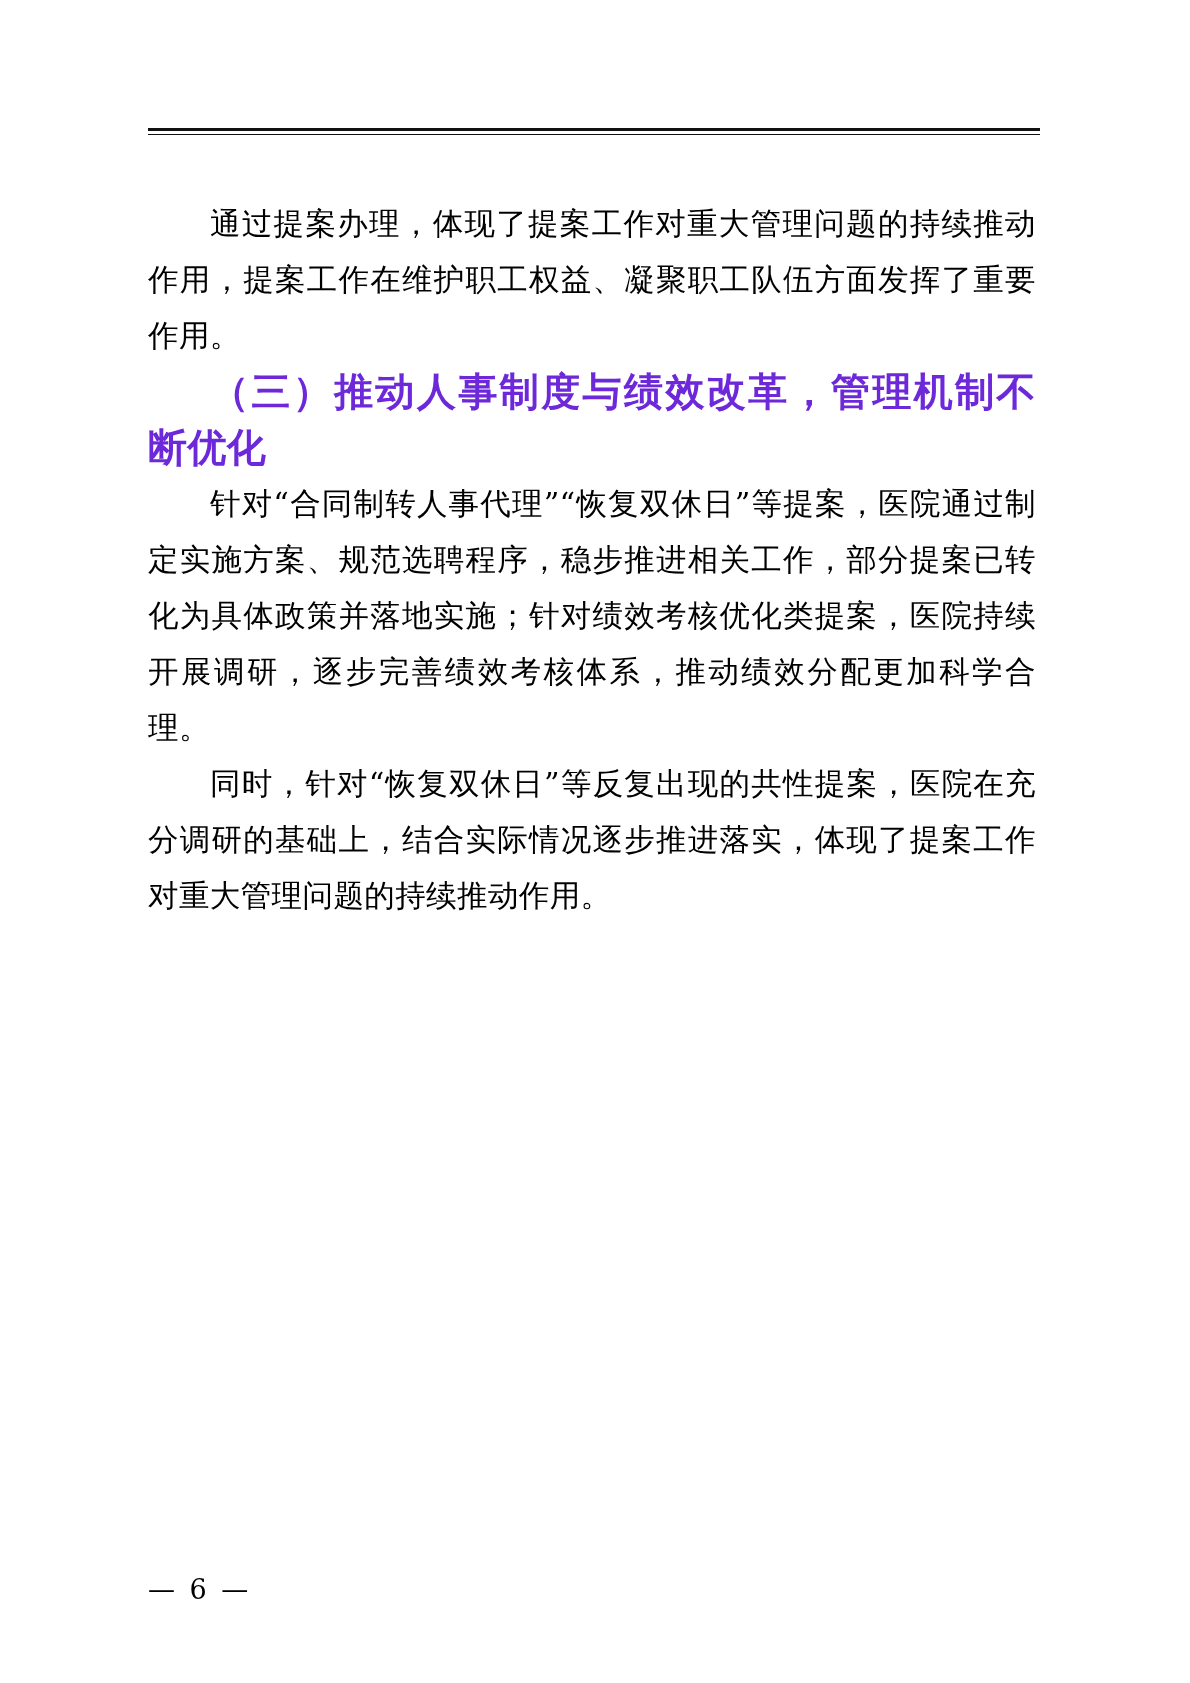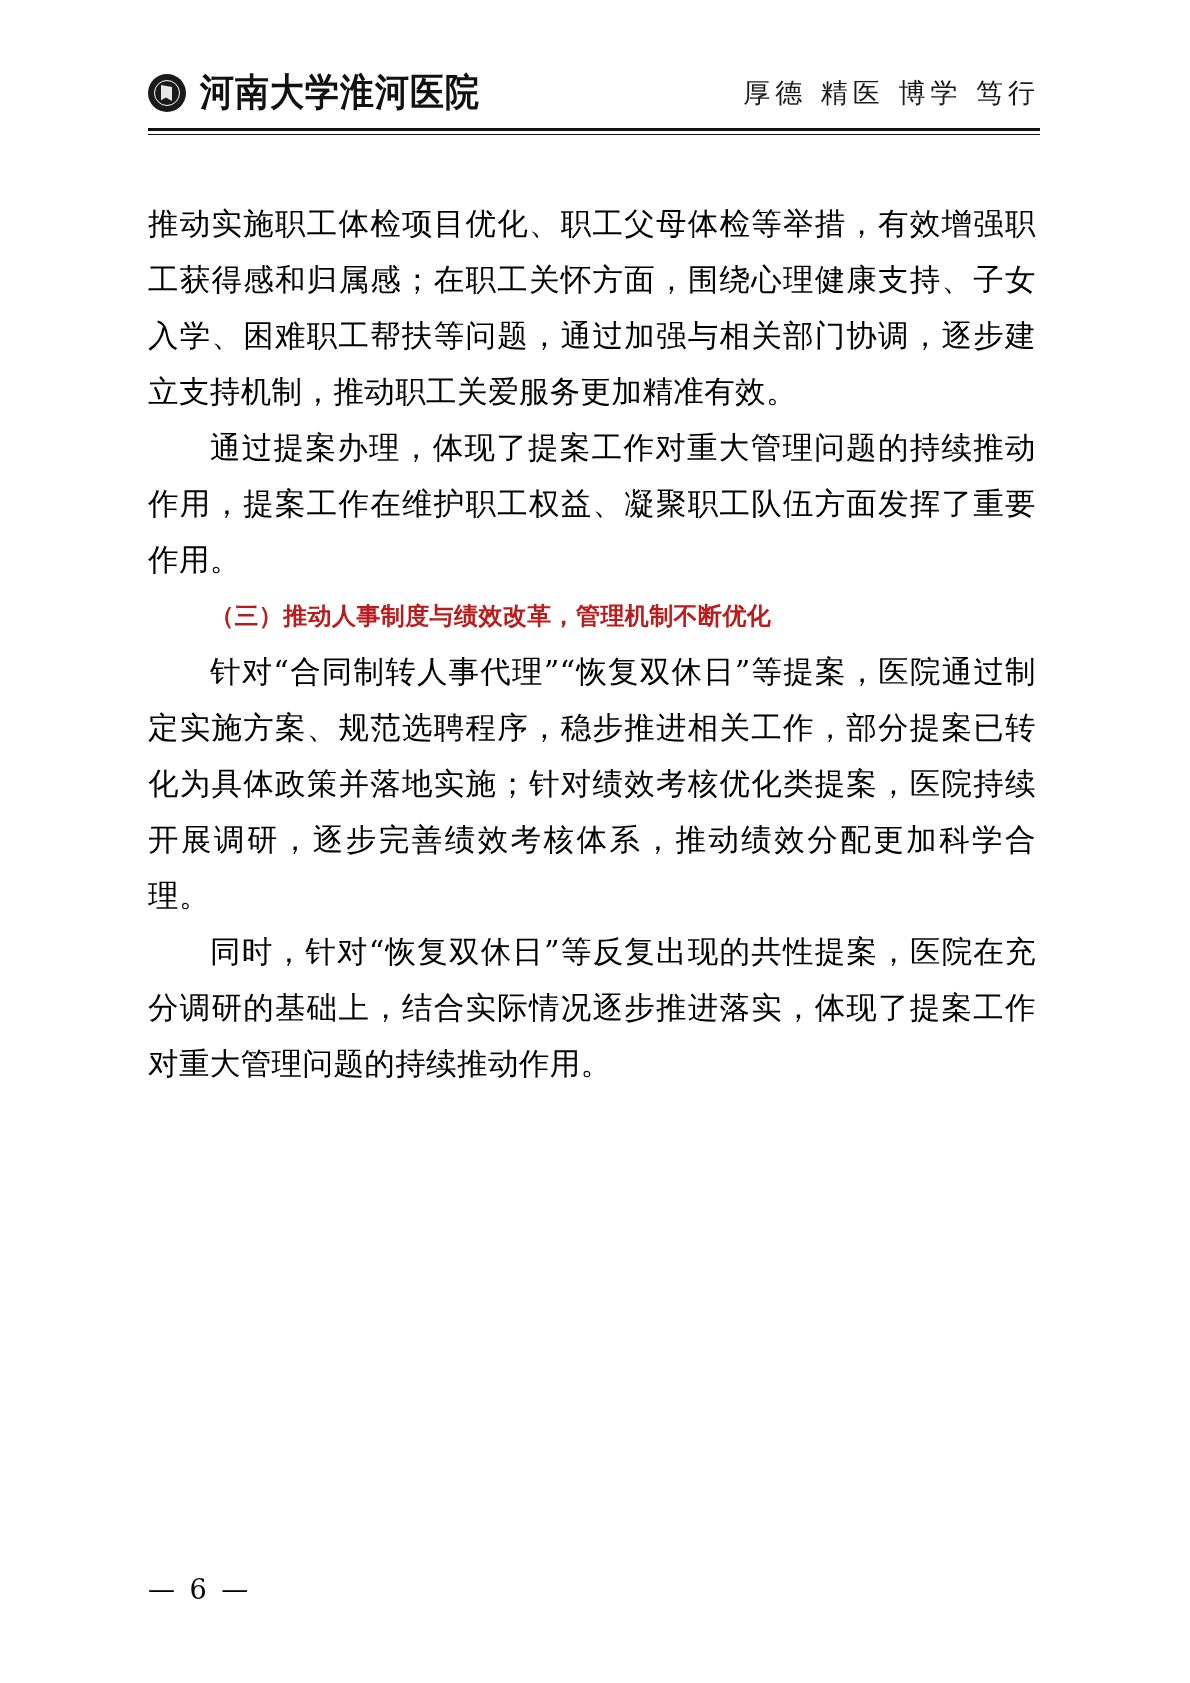--- a/index.html
+++ b/index.html
@@ -116,25 +116,25 @@
     letter-spacing: 0.4px;
     font-family: "DejaVu Serif", "Liberation Serif", serif;
   }
   .para.indent {
     text-indent: 62px;
   }
   .para + .para {
     margin-top: 0;
   }
   .heading {
-    font-size: 24px;
+    font-size: 39px;
     line-height: 56px;
     font-weight: 700;
     text-indent: 62px;
-    color: #b91c1c;
+    color: #6d28d9;
     font-family: "DejaVu Sans", "Liberation Sans", sans-serif;
     letter-spacing: 0.4px;
   }
 
   
   .footer {
     position: absolute;
     left: 148px;
     bottom: 78px;
     width: 892px;
@@ -146,33 +146,25 @@
     letter-spacing: 3px;
     font-family: "DejaVu Serif", "Liberation Serif", serif;
   }
 </style>
 </head>
 <body>
 
 <div class="page">
 
   <div class="header">
-    <div class="header-inner">
-      <div class="brand">
-        <span class="brand-seal"></span>
-        <span class="brand-name">河南大学淮河医院</span>
-      </div>
-      <div class="motto">厚德 精医 博学 笃行</div>
-    </div>
     <div class="rule-thick"></div>
     <div class="rule-thin"></div>
   </div>
 
   <div class="content">
-    <p class="para">推动实施职工体检项目优化、职工父母体检等举措，有效增强职工获得感和归属感；在职工关怀方面，围绕心理健康支持、子女入学、困难职工帮扶等问题，通过加强与相关部门协调，逐步建立支持机制，推动职工关爱服务更加精准有效。</p>
     <p class="para indent">通过提案办理，体现了提案工作对重大管理问题的持续推动作用，提案工作在维护职工权益、凝聚职工队伍方面发挥了重要作用。</p>
     <p class="para heading">（三）推动人事制度与绩效改革，管理机制不断优化</p>
     <p class="para indent">针对“合同制转人事代理”“恢复双休日”等提案，医院通过制定实施方案、规范选聘程序，稳步推进相关工作，部分提案已转化为具体政策并落地实施；针对绩效考核优化类提案，医院持续开展调研，逐步完善绩效考核体系，推动绩效分配更加科学合理。</p>
     <p class="para indent">同时，针对“恢复双休日”等反复出现的共性提案，医院在充分调研的基础上，结合实际情况逐步推进落实，体现了提案工作对重大管理问题的持续推动作用。</p>
   </div>
 
   <div class="footer">
     <span class="page-number">— 6 —</span>
   </div>
 

